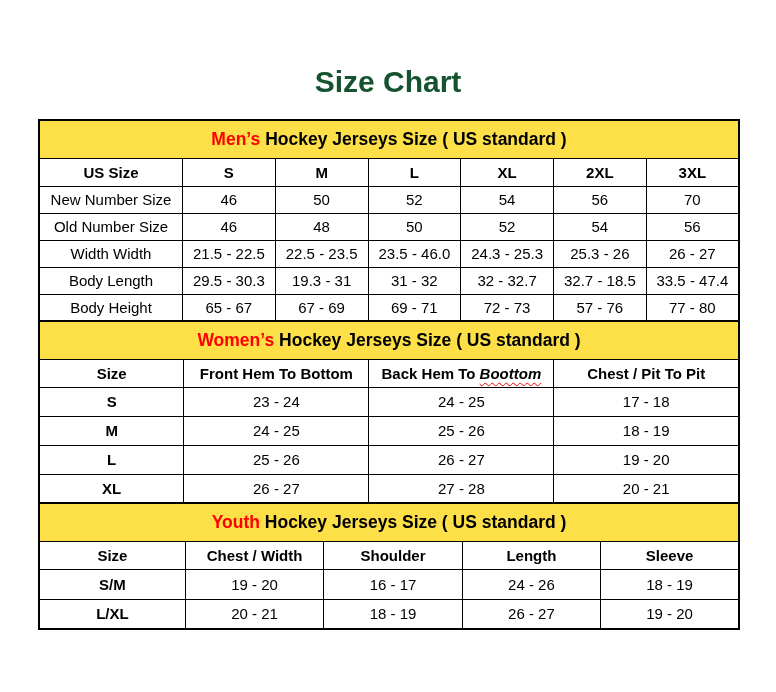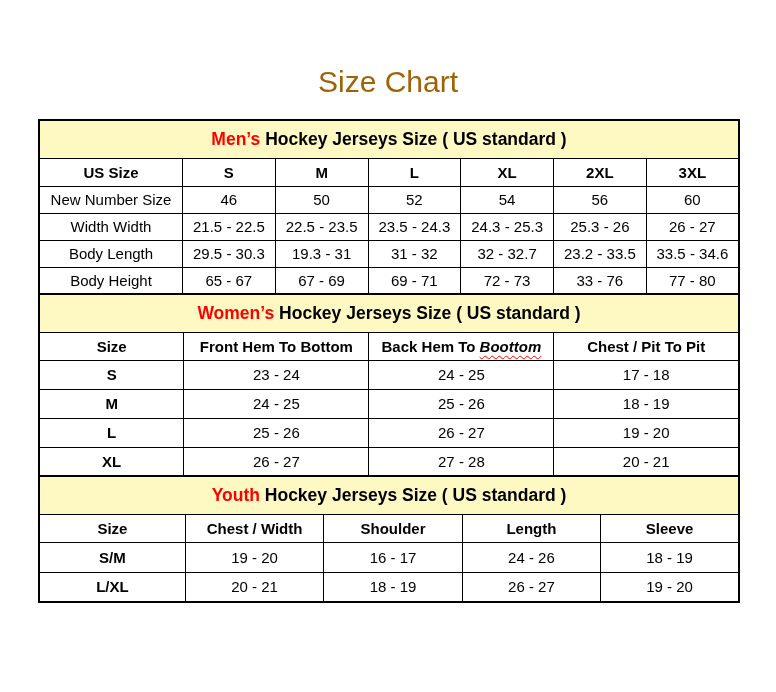--- a/index.html
+++ b/index.html
@@ -7,22 +7,22 @@
     width: 776px;
     background: #ffffff;
     font-family: "Liberation Sans", sans-serif;
     color: #000000;
   }
   body { height: 692px; overflow: hidden; }
   .title {
     padding-top: 64px;
     text-align: center;
     font-size: 30px;
-    font-weight: normal;
-    color: #a16207;
+    font-weight: bold;
+    color: #14532d;
     line-height: 1.2;
     letter-spacing: 0px;
   }
   .tables {
     width: 702px;
     margin-left: 38px;
     margin-top: 19px;
   }
   table.tbl {
     width: 100%;
@@ -32,21 +32,21 @@
   }
   table.tbl + table.tbl { margin-top: -2px; }
   .tbl th, .tbl td {
     border: 1.5px solid #000000;
     text-align: center;
     vertical-align: middle;
     font-size: 15px;
     padding: 0 2px;
   }
   .tbl tr.sec th {
-    background: #fef9c3;
+    background: #fde047;
     height: 38px;
     font-size: 17.5px;
     font-weight: bold;
   }
   .tbl tr.sec .hl { color: #FF0000; }
   .tbl tr.cols th {
     height: 28px;
     font-weight: bold;
     text-align: center;
   }
@@ -100,47 +100,56 @@
         </tr>
       </thead>
       <tbody>
           <tr>
             <td>New Number Size</td>
             <td>46</td>
             <td>50</td>
             <td>52</td>
             <td>54</td>
             <td>56</td>
-            <td>60</td>
+            <td>70</td>
+          </tr>
+          <tr>
+            <td>Old Number Size</td>
+            <td>46</td>
+            <td>48</td>
+            <td>50</td>
+            <td>52</td>
+            <td>54</td>
+            <td>56</td>
           </tr>
           <tr>
             <td>Width Width</td>
             <td>21.5 - 22.5</td>
             <td>22.5 - 23.5</td>
-            <td>23.5 - 24.3</td>
+            <td>23.5 - 46.0</td>
             <td>24.3 - 25.3</td>
             <td>25.3 - 26</td>
             <td>26 - 27</td>
           </tr>
           <tr>
             <td>Body Length</td>
             <td>29.5 - 30.3</td>
             <td>19.3 - 31</td>
             <td>31 - 32</td>
             <td>32 - 32.7</td>
-            <td>23.2 - 33.5</td>
-            <td>33.5 - 34.6</td>
+            <td>32.7 - 18.5</td>
+            <td>33.5 - 47.4</td>
           </tr>
           <tr>
             <td>Body Height</td>
             <td>65 - 67</td>
             <td>67 - 69</td>
             <td>69 - 71</td>
             <td>72 - 73</td>
-            <td>33 - 76</td>
+            <td>57 - 76</td>
             <td>77 - 80</td>
           </tr>
         </tbody>
     </table>
 
     <table class="tbl tbl-women">
       <colgroup>
         <col style="width:20.7%">
         <col style="width:26.43%">
           <col style="width:26.43%">

